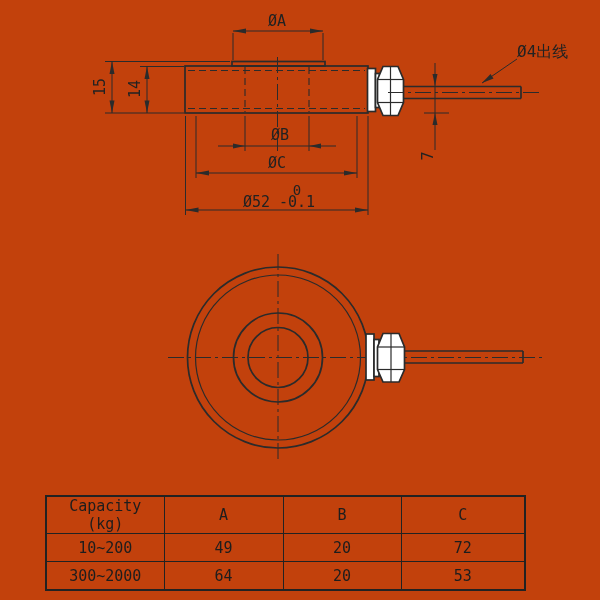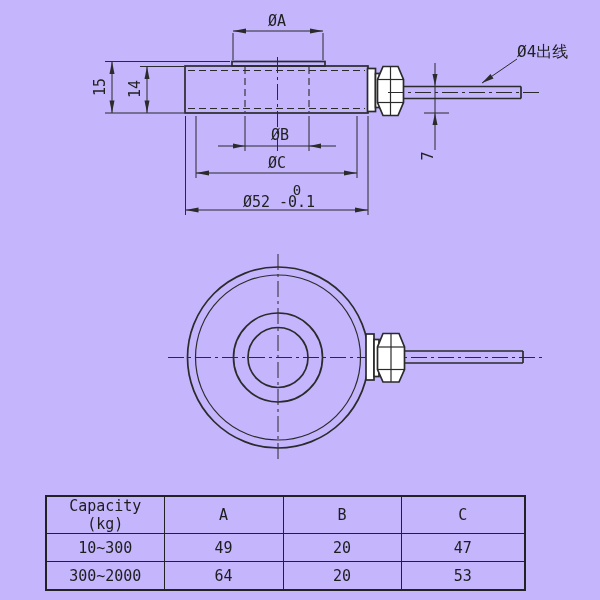--- a/index.html
+++ b/index.html
@@ -1,17 +1,17 @@
 <!DOCTYPE html>
 <html><head>
 <meta charset="utf-8">
 <style>
   html,body{margin:0;padding:0;background:#ffffff;}
   .stage{
-    position:relative;width:600px;height:600px;background:#c4b5fd;
+    position:relative;width:600px;height:600px;background:#c2410c;
     font-family:"DejaVu Sans Mono","DejaVu Sans",sans-serif;
     overflow:hidden;
   }
   svg{position:absolute;left:0;top:0;}
   svg text{
     font-family:"DejaVu Sans Mono","DejaVu Sans",sans-serif;
     font-size:15px;fill:#222;
   }
   svg text.note{font-size:16px;}
   svg text.tol{font-size:14px;}
@@ -168,24 +168,24 @@
         <col style="width:124px">
     </colgroup>
     <tbody>
       <tr>
         <th>Capacity (kg)</th>
         <th>A</th>
         <th>B</th>
         <th>C</th>
       </tr>
       <tr>
-        <td>10~300</td>
+        <td>10~200</td>
         <td>49</td>
         <td>20</td>
-        <td>47</td>
+        <td>72</td>
       </tr>
       <tr>
         <td>300~2000</td>
         <td>64</td>
         <td>20</td>
         <td>53</td>
       </tr>
     </tbody>
   </table>
 </div>

